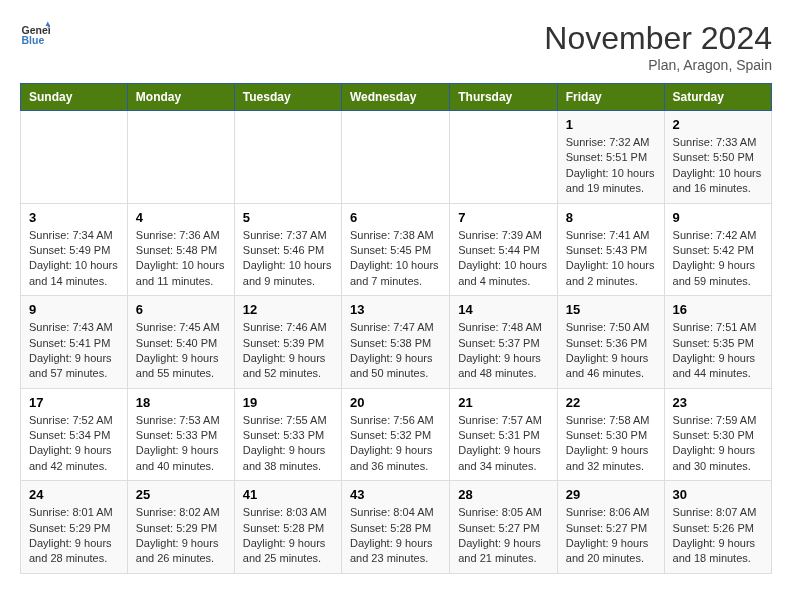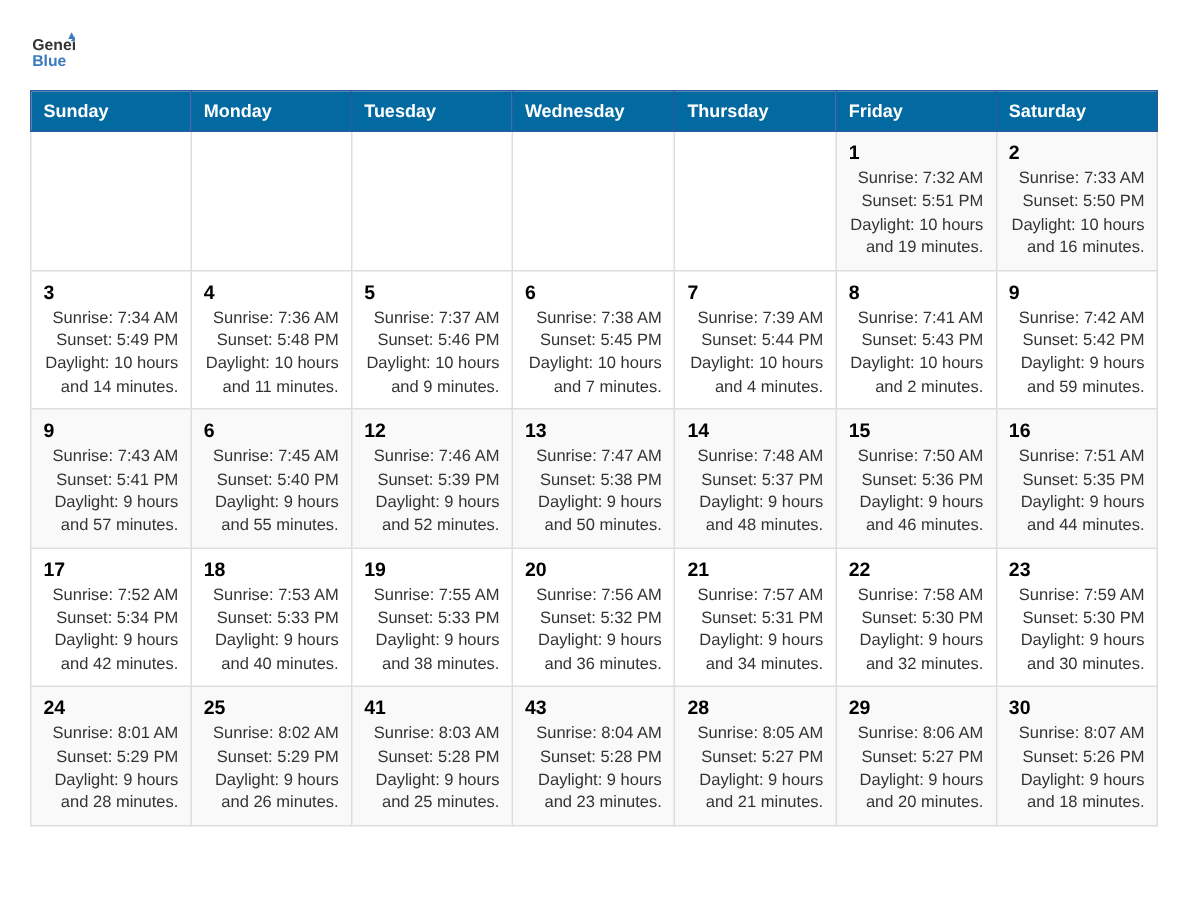--- a/index.html
+++ b/index.html
@@ -36,21 +36,21 @@
     .location {
       font-size: 14px;
       color: #555;
     }
     .calendar {
       width: 100%;
       border-collapse: collapse;
       font-size: 11px;
     }
     .calendar thead tr {
-      background-color: #0369a1;
+      background-color: #4d7c0f;
       color: #fff;
       border-radius: 13px;
     }
     .calendar thead th {
       padding: 6px 8px;
       text-align: left;
       font-weight: bold;
       font-size: 12px;
       border: 1px solid #2a5a9f;
     }
@@ -70,38 +70,41 @@
     }
     .day-number {
       font-weight: bold;
       font-size: 13px;
       margin-bottom: 3px;
       display: block;
     }
     .day-info {
       color: #333;
       line-height: 1.4;
-      text-align: right;
     }
     .empty-cell {
       background: #fff !important;
     }
   </style>
 </head>
 <body>
 
 <div class="header">
   <div class="logo">
     <svg class="logo-icon" viewBox="0 0 40 40">
       <text x="2" y="18" font-size="14" font-weight="bold" fill="#333">General</text>
       <text x="2" y="32" font-size="14" font-weight="bold" fill="#3a7abf">Blue</text>
       <polygon points="34,8 40,8 37,2" fill="#3a7abf"></polygon>
       <polygon points="36,10 40,10 40,6" fill="#3a7abf"></polygon>
     </svg>
   </div>
+  <div class="title-block">
+    <div class="month-title">November 2024</div>
+    <div class="location">Plan, Aragon, Spain</div>
+  </div>
 </div>
 
 <table class="calendar">
   <thead>
     <tr>
     <th>Sunday</th>
         <th>Monday</th>
         <th>Tuesday</th>
         <th>Wednesday</th>
         <th>Thursday</th>

